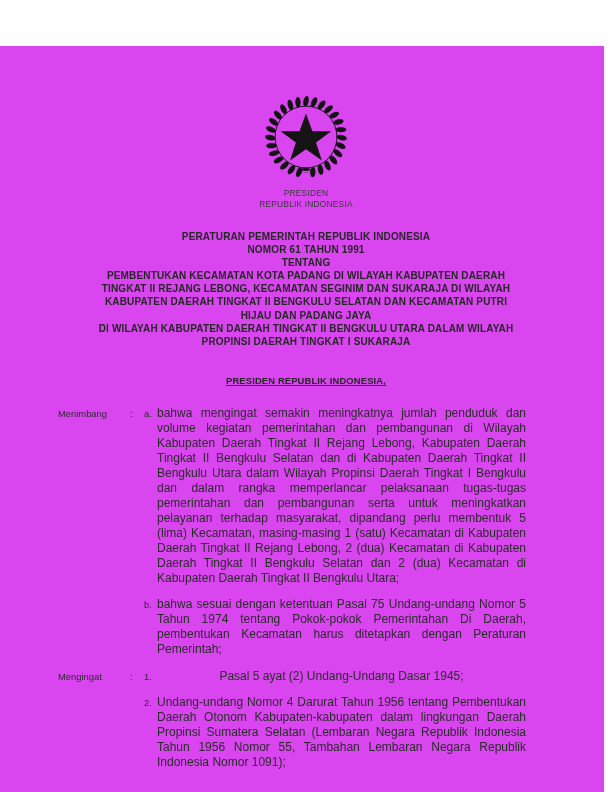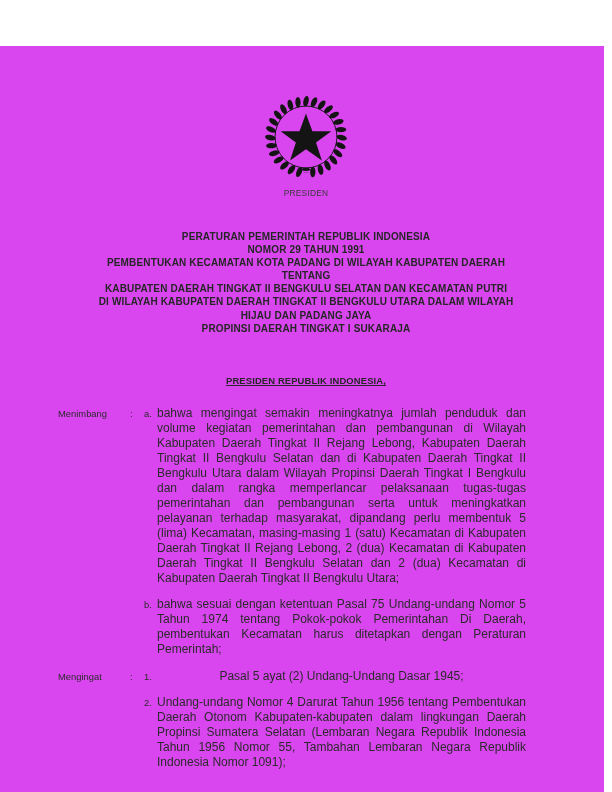--- a/index.html
+++ b/index.html
@@ -236,31 +236,33 @@
             <path d="M44 88 q6 -5 12 0 q-6 3 -12 0 z"></path>
             <path d="M46 90 q4 4 8 0 q-4 3 -8 0 z"></path>
           </g>
 
           <polygon points="50,16 60.1,44.2 89.8,44.2 65.8,61.6 75,89.8 50,72.4 25,89.8 34.2,61.6 10.2,44.2 39.9,44.2" transform="scale(0.74) translate(17.5 14.5)" fill="#141414"></polygon>
         </g>
       </svg>
     </div>
     <div class="emblem-caption">
       <div>PRESIDEN</div>
+      <div>REPUBLIK INDONESIA</div>
     </div>
   </div>
 
   <div class="title-block">
     <div class="title-line">PERATURAN PEMERINTAH REPUBLIK INDONESIA</div>
-    <div class="title-line">NOMOR 29 TAHUN 1991</div>
+    <div class="title-line">NOMOR 61 TAHUN 1991</div>
+    <div class="title-line">TENTANG</div>
     <div class="title-line">PEMBENTUKAN KECAMATAN KOTA PADANG DI WILAYAH KABUPATEN DAERAH</div>
-    <div class="title-line">TENTANG</div>
+    <div class="title-line">TINGKAT II REJANG LEBONG, KECAMATAN SEGINIM DAN SUKARAJA DI WILAYAH</div>
     <div class="title-line">KABUPATEN DAERAH TINGKAT II BENGKULU SELATAN DAN KECAMATAN PUTRI</div>
+    <div class="title-line">HIJAU DAN PADANG JAYA</div>
     <div class="title-line">DI WILAYAH KABUPATEN DAERAH TINGKAT II BENGKULU UTARA DALAM WILAYAH</div>
-    <div class="title-line">HIJAU DAN PADANG JAYA</div>
     <div class="title-line">PROPINSI DAERAH TINGKAT I SUKARAJA</div>
   </div>
 
   <div class="opening">PRESIDEN REPUBLIK INDONESIA,</div>
 
   <div class="clauses">
 
     <div class="clause-row">
       <div class="clause-label">Menimbang</div>
       <div class="clause-colon">:</div>

